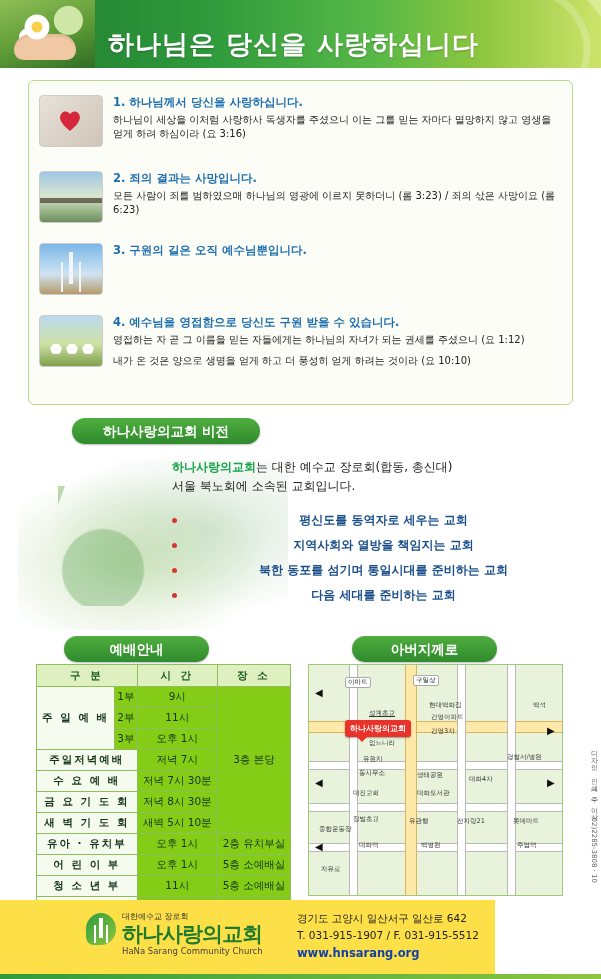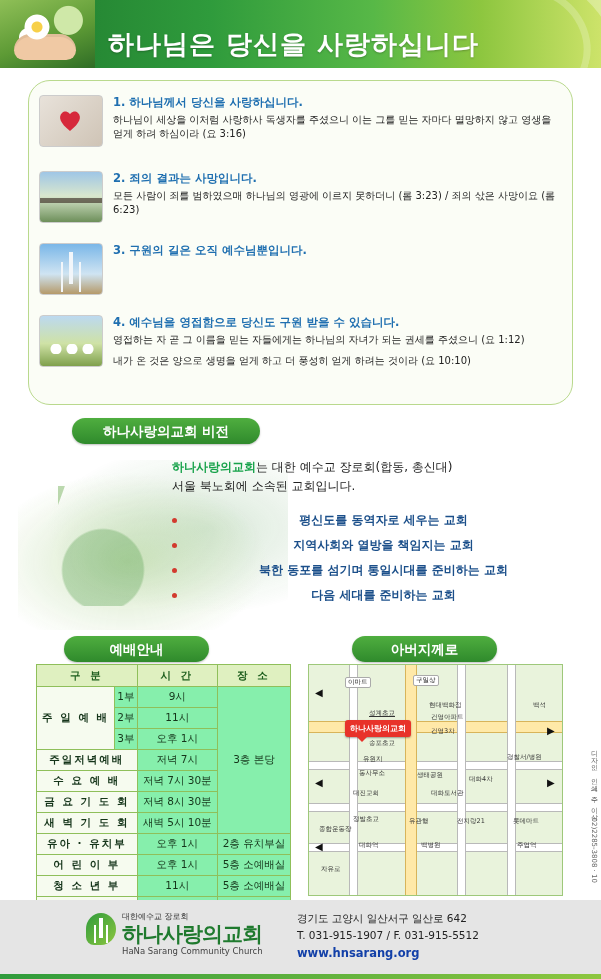--- a/index.html
+++ b/index.html
@@ -51,21 +51,21 @@
   }
   .header h1{
     position:absolute;left:98px;top:0;height:68px;line-height:68px;margin:10px;
     font-size:26px;font-weight:bold;color:#ffffff;letter-spacing:1px;
     text-shadow:0 1px 2px rgba(0,0,0,.25);
   }
 
   
   .gospel-box{
     position:absolute;left:28px;top:80px;width:545px;height:325px;
-    border:1px solid #b9d98d;border-radius:22px;background:#fbfdf6;
+    border:1px solid #b9d98d;border-radius:6px;background:#fbfdf6;
     box-sizing:border-box;
   }
   .g-item{position:absolute;left:10px;width:525px;}
   .g-thumb{
     position:absolute;left:0;top:0;width:62px;height:50px;border-radius:4px;
     border:1px solid #ccc;overflow:hidden;
   }
   .g-body{margin-left:74px;}
   .g-title{font-size:11.5px;font-weight:bold;color:#1f6fb0;margin:0 0 4px 0;line-height:14px;}
   .g-text{font-size:10px;color:#222;line-height:14px;margin:0;}
@@ -121,21 +121,21 @@
   }
 
   
   .worship{position:absolute;left:36px;top:664px;width:255px;}
   table.wt{border-collapse:collapse;width:255px;font-size:10.5px;}
   table.wt th{
     background:#dff0c0;border:1px solid #8fbf5a;color:#1d5e1d;font-weight:bold;
     height:19px;letter-spacing:3px;
   }
   table.wt td{
-    border:1px solid #8fbf5a;text-align:center;height:18px;color:#15351a;background:#86efac;
+    border:1px solid #8fbf5a;text-align:center;height:18px;color:#15351a;background:#84cc16;
   }
   table.wt td.lbl{font-weight:bold;letter-spacing:2px;background:#f6fbef;}
 
   
   .map{
     position:absolute;left:308px;top:664px;width:255px;height:232px;
     background:#e9f3dc;border:1px solid #9ec87a;box-sizing:border-box;overflow:hidden;
   }
   .road-h{position:absolute;background:#ffffff;border-top:1px solid #b9b9b9;border-bottom:1px solid #b9b9b9;height:7px;}
   .road-v{position:absolute;background:#ffffff;border-left:1px solid #b9b9b9;border-right:1px solid #b9b9b9;width:7px;}
@@ -144,21 +144,21 @@
   .mlabel{position:absolute;font-size:6.5px;color:#333;white-space:nowrap;}
   .mbox{position:absolute;font-size:6.5px;color:#222;background:#fff;border:1px solid #aaa;padding:0 2px;white-space:nowrap;border-radius:2px;}
   .church-pin{
     position:absolute;left:36px;top:55px;background:#e8322a;color:#fff;font-size:8px;font-weight:bold;
     padding:3px 5px;border-radius:3px;white-space:nowrap;box-shadow:0 1px 2px rgba(0,0,0,.35);
   }
   .church-pin:after{content:"";position:absolute;left:12px;bottom:-5px;border-left:5px solid transparent;border-right:5px solid transparent;border-top:5px solid #e8322a;}
   .map-arrow{position:absolute;color:#111;font-size:10px;}
 
   
-  .footer{position:absolute;left:0;top:900px;width:601px;height:79px;background:#e5e5e5;}
+  .footer{position:absolute;left:0;top:900px;width:495px;height:79px;background:#fde047;}
   .footer .logo-mark{
     position:absolute;left:86px;top:13px;width:30px;height:32px;
     background:linear-gradient(135deg,#2f9b3c,#8dc63f);
     border-radius:50% 50% 50% 8px;
   }
   .footer .logo-mark:after{
     content:"";position:absolute;left:13px;top:5px;width:4px;height:20px;background:#fff;
     box-shadow:-6px 6px 0 -1px #fff,6px 6px 0 -1px #fff;
   }
   .f-sub{position:absolute;left:122px;top:11px;font-size:8px;color:#333;}
@@ -320,27 +320,27 @@
 
     <div class="church-pin">하나사랑의교회</div>
 
     <div class="mbox" style="left:36px;top:12px;">이마트</div>
     <div class="mbox" style="left:104px;top:10px;">구일상</div>
     <div class="mlabel" style="left:120px;top:36px;">현대백화점</div>
     <div class="mlabel" style="left:224px;top:36px;">백석</div>
     <div class="mlabel" style="left:60px;top:44px;text-decoration:underline;">성계초교</div>
     <div class="mlabel" style="left:122px;top:48px;">건영아파트</div>
     <div class="mlabel" style="left:122px;top:62px;">건영3차</div>
-    <div class="mlabel" style="left:60px;top:74px;">송포초교</div>
+    <div class="mlabel" style="left:60px;top:74px;">없느니라</div>
     <div class="mlabel" style="left:54px;top:90px;">유원지</div>
     <div class="mlabel" style="left:50px;top:104px;">동사무소</div>
     <div class="mlabel" style="left:198px;top:88px;">경찰서/병원</div>
     <div class="mlabel" style="left:108px;top:106px;">생태공원</div>
     <div class="mlabel" style="left:44px;top:124px;">대진교회</div>
-    <div class="mlabel" style="left:122px;top:124px;">대화도서관</div>
+    <div class="mlabel" style="left:108px;top:124px;">대화도서관</div>
     <div class="mlabel" style="left:160px;top:110px;">대화4차</div>
     <div class="mlabel" style="left:44px;top:150px;">정발초교</div>
     <div class="mlabel" style="left:100px;top:152px;">유관행</div>
     <div class="mlabel" style="left:148px;top:152px;">전지랑21</div>
     <div class="mlabel" style="left:204px;top:152px;">롯데마트</div>
     <div class="mlabel" style="left:10px;top:160px;width:24px;line-height:8px;">종합운동장</div>
     <div class="mlabel" style="left:50px;top:176px;">대화역</div>
     <div class="mlabel" style="left:112px;top:176px;">백병원</div>
     <div class="mlabel" style="left:208px;top:176px;">주엽역</div>
     <div class="mlabel" style="left:12px;top:200px;">자유로</div>

